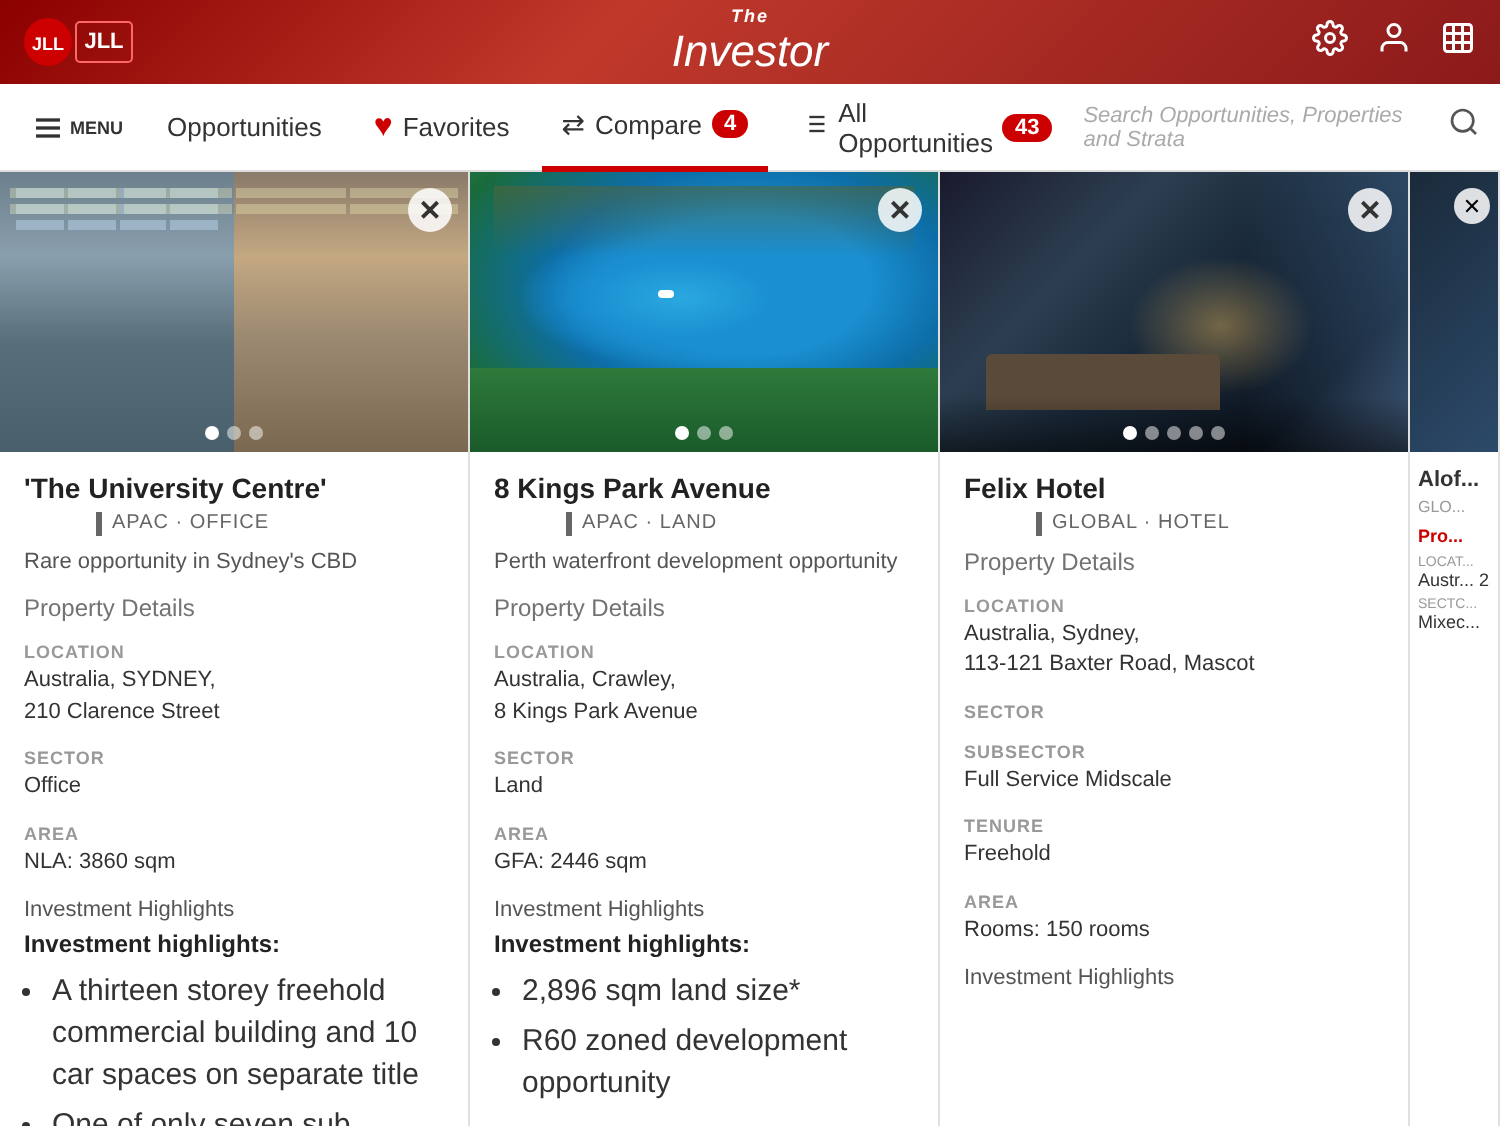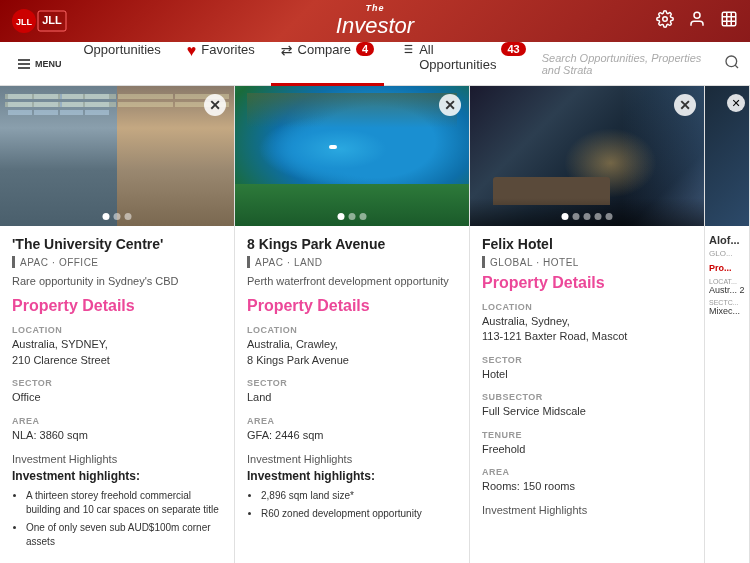--- a/index.html
+++ b/index.html
@@ -64,21 +64,21 @@
       align-items: center;
       gap: 3px;
       font-size: 10px;
       font-weight: bold;
       color: #333;
       padding: 4px 6px;
       cursor: pointer;
     }
     .nav-item {
       display: flex;
-      align-items: flex-start;
+      align-items: center;
       gap: 5px;
       padding: 0 10px;
       height: 44px;
       font-size: 13px;
       color: #333;
       cursor: pointer;
       position: relative;
     }
     .nav-item.active {
       border-bottom: 3px solid #cc0000;
@@ -251,23 +251,23 @@
 
     .card-title {
       font-size: 14px;
       font-weight: bold;
       color: #222;
       margin-bottom: 4px;
     }
 
     .tag-line {
       display: flex;
-      align-items: center;
       gap: 5px;
       margin-bottom: 6px;
+      margin-left: 36px;
     }
     .tag-bar {
       width: 3px;
       height: 12px;
       background: #666;
     }
     .tag-text {
       font-size: 10px;
       color: #666;
       text-transform: uppercase;
@@ -275,23 +275,23 @@
     }
 
     .card-desc {
       font-size: 11px;
       color: #555;
       margin-bottom: 8px;
       line-height: 1.4;
     }
 
     .property-details-link {
-      font-size: 16px;
-      color: #ec4899;
-      font-weight: bold;
+      font-size: 12px;
+      color: #737373;
+      font-weight: normal;
       cursor: pointer;
       margin-bottom: 10px;
     }
 
     .detail-section {
       margin-bottom: 10px;
     }
     .detail-label {
       font-size: 9px;
       color: #999;
@@ -314,21 +314,21 @@
     .investment-highlights-bold {
       font-size: 12px;
       font-weight: bold;
       color: #222;
       margin-bottom: 6px;
     }
     .highlights-list {
       padding-left: 14px;
     }
     .highlights-list li {
-      font-size: 10px;
+      font-size: 15px;
       color: #333;
       margin-bottom: 4px;
       line-height: 1.4;
     }
   </style>
 </head>
 <body>
 
 <div class="header">
   <div class="header-logo">
@@ -567,21 +567,20 @@
         <span class="tag-text">GLOBAL · HOTEL</span>
       </div>
       <div class="property-details-link">Property Details</div>
       <div class="detail-section">
         <div class="detail-label">LOCATION</div>
         <div class="detail-value" style="white-space:pre-line;">Australia, Sydney,
 113-121 Baxter Road, Mascot</div>
       </div>
       <div class="detail-section">
         <div class="detail-label">SECTOR</div>
-        <div class="detail-value">Hotel</div>
       </div>
       <div class="detail-section">
         <div class="detail-label">SUBSECTOR</div>
         <div class="detail-value">Full Service Midscale</div>
       </div>
       <div class="detail-section">
         <div class="detail-label">TENURE</div>
         <div class="detail-value">Freehold</div>
       </div>
       <div class="detail-section">

